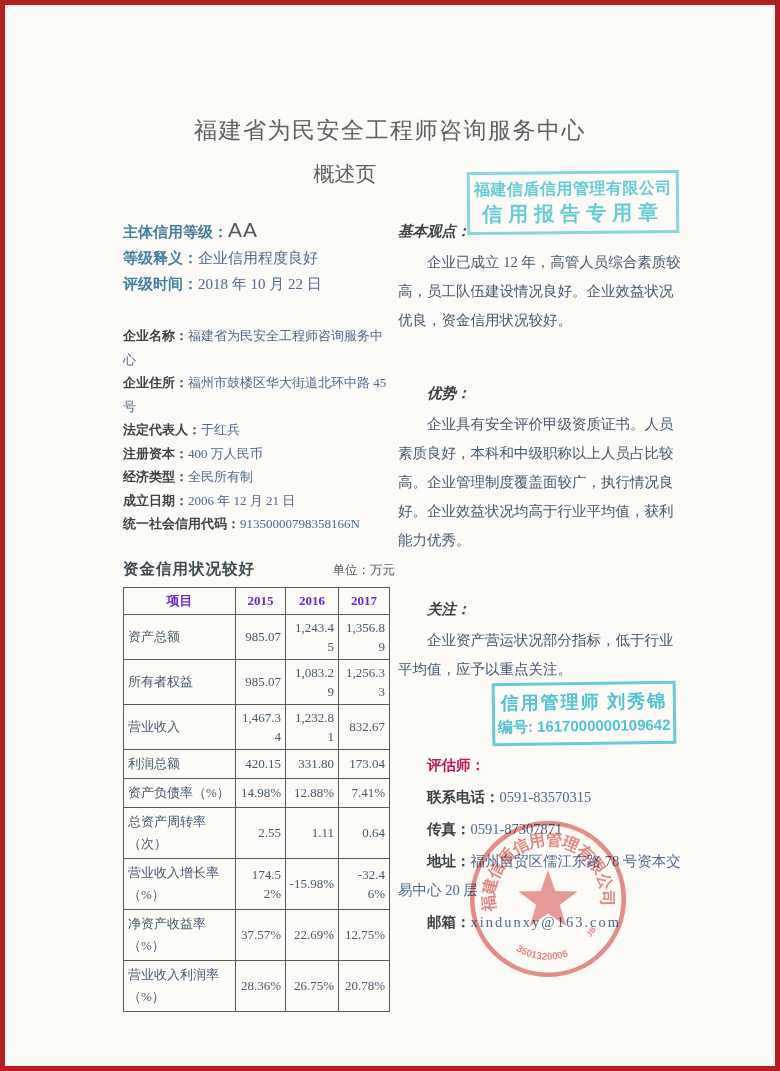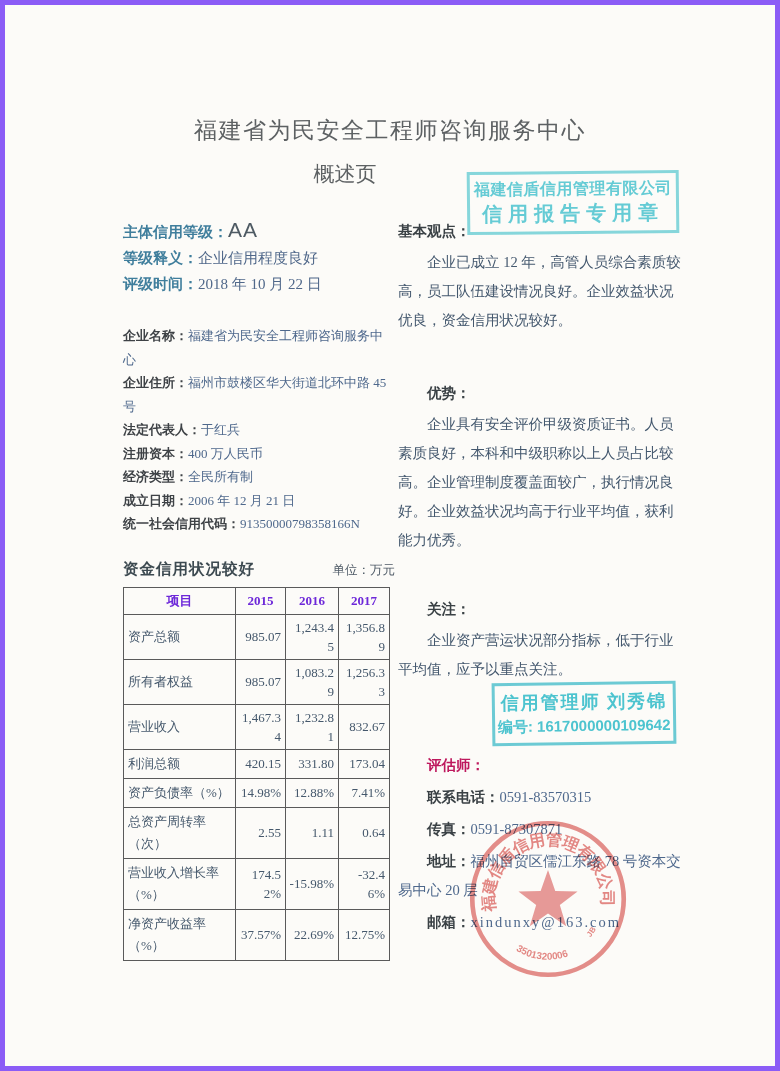--- a/index.html
+++ b/index.html
@@ -1,18 +1,18 @@
 <!DOCTYPE html>
 <html><head>
 <meta charset="utf-8">
 <style>
   html,body{margin:0;padding:0;background:#e8e8e8;}
   .page{
     position:relative;width:780px;height:1071px;margin:0 auto;
-    background:#fcfbf8;border:5px solid #8b5cf6;box-sizing:border-box;
+    background:#fcfbf8;border:5px solid #b91c1c;box-sizing:border-box;
     font-family:"Liberation Serif","DejaVu Serif",serif;color:#49596c;overflow:hidden;
   }
   
   .doc-title{position:absolute;left:0;top:110px;width:100%;text-align:center;
     font-size:23px;letter-spacing:1.5px;color:#5d6163;font-weight:500;}
   .doc-subtitle{position:absolute;left:0;top:155px;width:100%;text-align:center;
     font-size:21px;color:#5d6163;transform:translateX(-45px);}
   
   .stamp-report{position:absolute;left:462px;top:166px;width:202px;padding:4px 2px 5px;
     border:3px solid rgba(98,206,216,.8);color:#5ecdd9;text-align:center;
@@ -40,21 +40,21 @@
   .fin-unit{font-size:12.5px;color:#4e5a66;}
   table.fin{border-collapse:collapse;margin-top:7px;width:266px;font-size:13px;
     color:#45586c;border:1.5px solid #4a4a4a;table-layout:fixed;}
   .fin th,.fin td{border:1px solid #5a5a5a;padding:3px 3px;}
   .fin th{font-weight:bold;color:#6d28d9;height:20px;text-align:center;}
   .fin td.c-label{text-align:left;padding-left:4px;line-height:22px;}
   .fin td.c-num{text-align:right;word-break:break-all;padding-right:4px;line-height:19px;}
   
   .right-col{position:absolute;left:393px;top:212px;width:284px;
     font-size:14.5px;line-height:29px;color:#44586e;}
-  .sec-head{font-weight:bold;color:#3a4145;}
+  .sec-head{font-weight:bold;color:#3a4145;font-style:italic;}
   .indent{text-indent:2em;}
   .para{text-indent:2em;margin:2px 0 0 0;}
   .gap-lg{margin-top:44px;}
   .gap-md{margin-top:40px;}
   .assessor-row{position:relative;height:82px;margin-top:14px;}
   .assessor-label{position:absolute;left:2em;bottom:0;font-weight:bold;color:#be185d;}
   .contact-line{margin-top:3px;text-indent:2em;}
   .contact-line .flabel{color:#3a4145;}
   .email-val{letter-spacing:2px;}
   .agency-line{margin-top:2px;text-indent:0;}
@@ -158,20 +158,26 @@
             <td class="c-label">营业收入增长率（%）</td>
             <td class="c-num">174.52%</td>
             <td class="c-num">-15.98%</td>
             <td class="c-num">-32.46%</td>
           </tr>
           <tr>
             <td class="c-label">净资产收益率（%）</td>
             <td class="c-num">37.57%</td>
             <td class="c-num">22.69%</td>
             <td class="c-num">12.75%</td>
+          </tr>
+          <tr>
+            <td class="c-label">营业收入利润率（%）</td>
+            <td class="c-num">28.36%</td>
+            <td class="c-num">26.75%</td>
+            <td class="c-num">20.78%</td>
           </tr>
         </tbody>
       </table>
 
   </div>
 
   <div class="right-col">
 
     <div class="sec-head">基本观点：</div>
     <p class="para">企业已成立 12 年，高管人员综合素质较高，员工队伍建设情况良好。企业效益状况优良，资金信用状况较好。</p>

